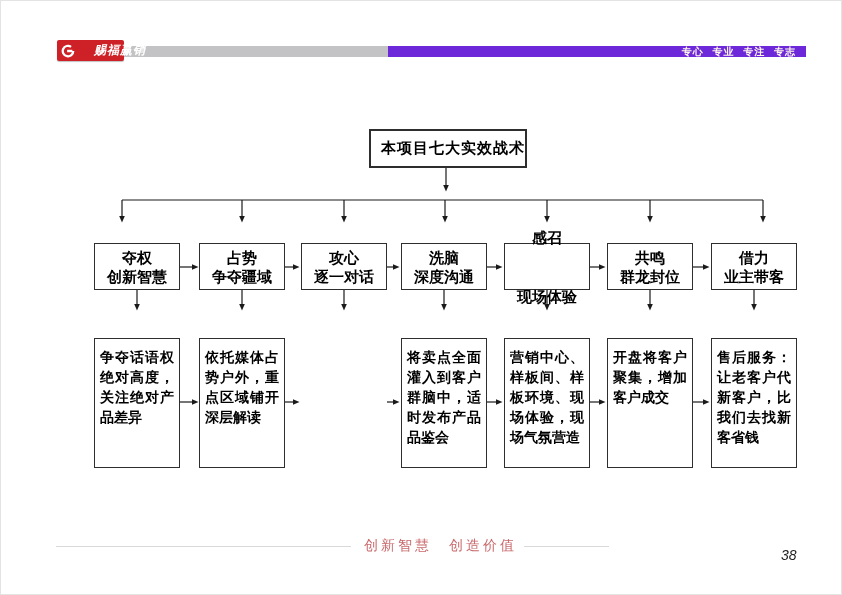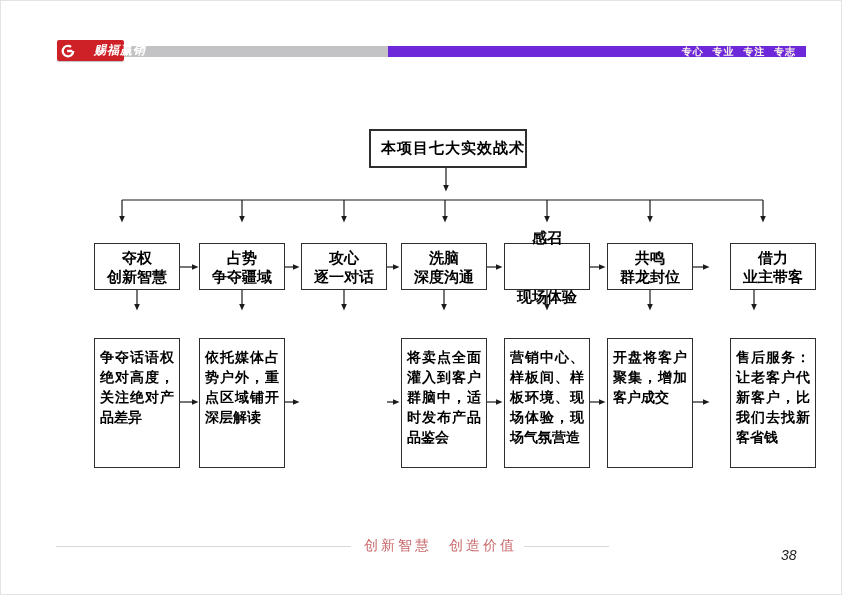--- a/index.html
+++ b/index.html
@@ -24,21 +24,21 @@
   .connectors{position:absolute;left:0;top:0;width:842px;height:595px;pointer-events:none;}
   .rootbox{position:absolute;left:368px;top:128px;width:154px;height:35px;border:2px solid #2e2e2e;background:#fff;
            display:flex;align-items:center;justify-content:flex-end;font-size:15px;font-weight:bold;color:#000;letter-spacing:1px;}
   .tactic-box{position:absolute;top:242px;width:86px;height:47px;border:1.5px solid #2e2e2e;background:#fff;
               display:flex;flex-direction:column;align-items:center;justify-content:center;
               font-size:15px;font-weight:bold;color:#000;line-height:19px;box-sizing:border-box;text-align:center;}
   .detail-box{position:absolute;top:337px;width:86px;height:130px;border:1.5px solid #2e2e2e;background:#fff;
               box-sizing:border-box;padding:8px 5px;font-size:14px;font-weight:bold;color:#000;
               line-height:20px;text-align:justify;text-justify:inter-character;overflow:hidden;}
   .c1{left:93px;} .c2{left:198px;} .c3{left:300px;} .c4{left:400px;}
-  .c5{left:503px;gap:40px;} .c6{left:606px;} .c7{left:729px;}
+  .c5{left:503px;gap:40px;} .c6{left:606px;} .c7{left:710px;}
 
   
   .footer-line{position:absolute;top:545px;height:1px;background:#d9d9d9;}
   .fl-left{left:55px;width:295px;}
   .fl-right{left:523px;width:85px;}
   .footer-slogan{position:absolute;left:358px;top:536px;background:#fff;padding:0 5px;
                  color:#c9696c;font-size:14px;font-weight:normal;letter-spacing:3px;word-spacing:10px;white-space:nowrap;}
   .page-number{position:absolute;left:780px;top:546px;font-size:14px;font-style:italic;color:#222;}
 </style>
 </head>

